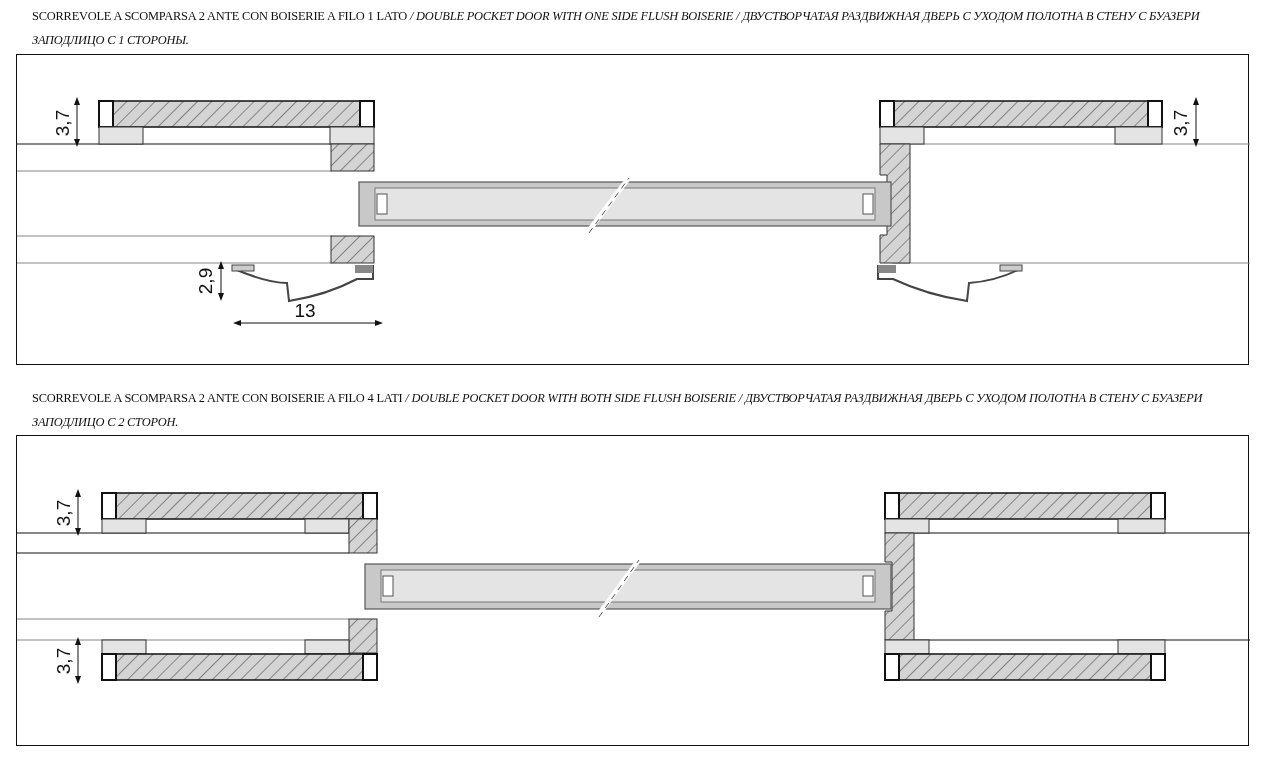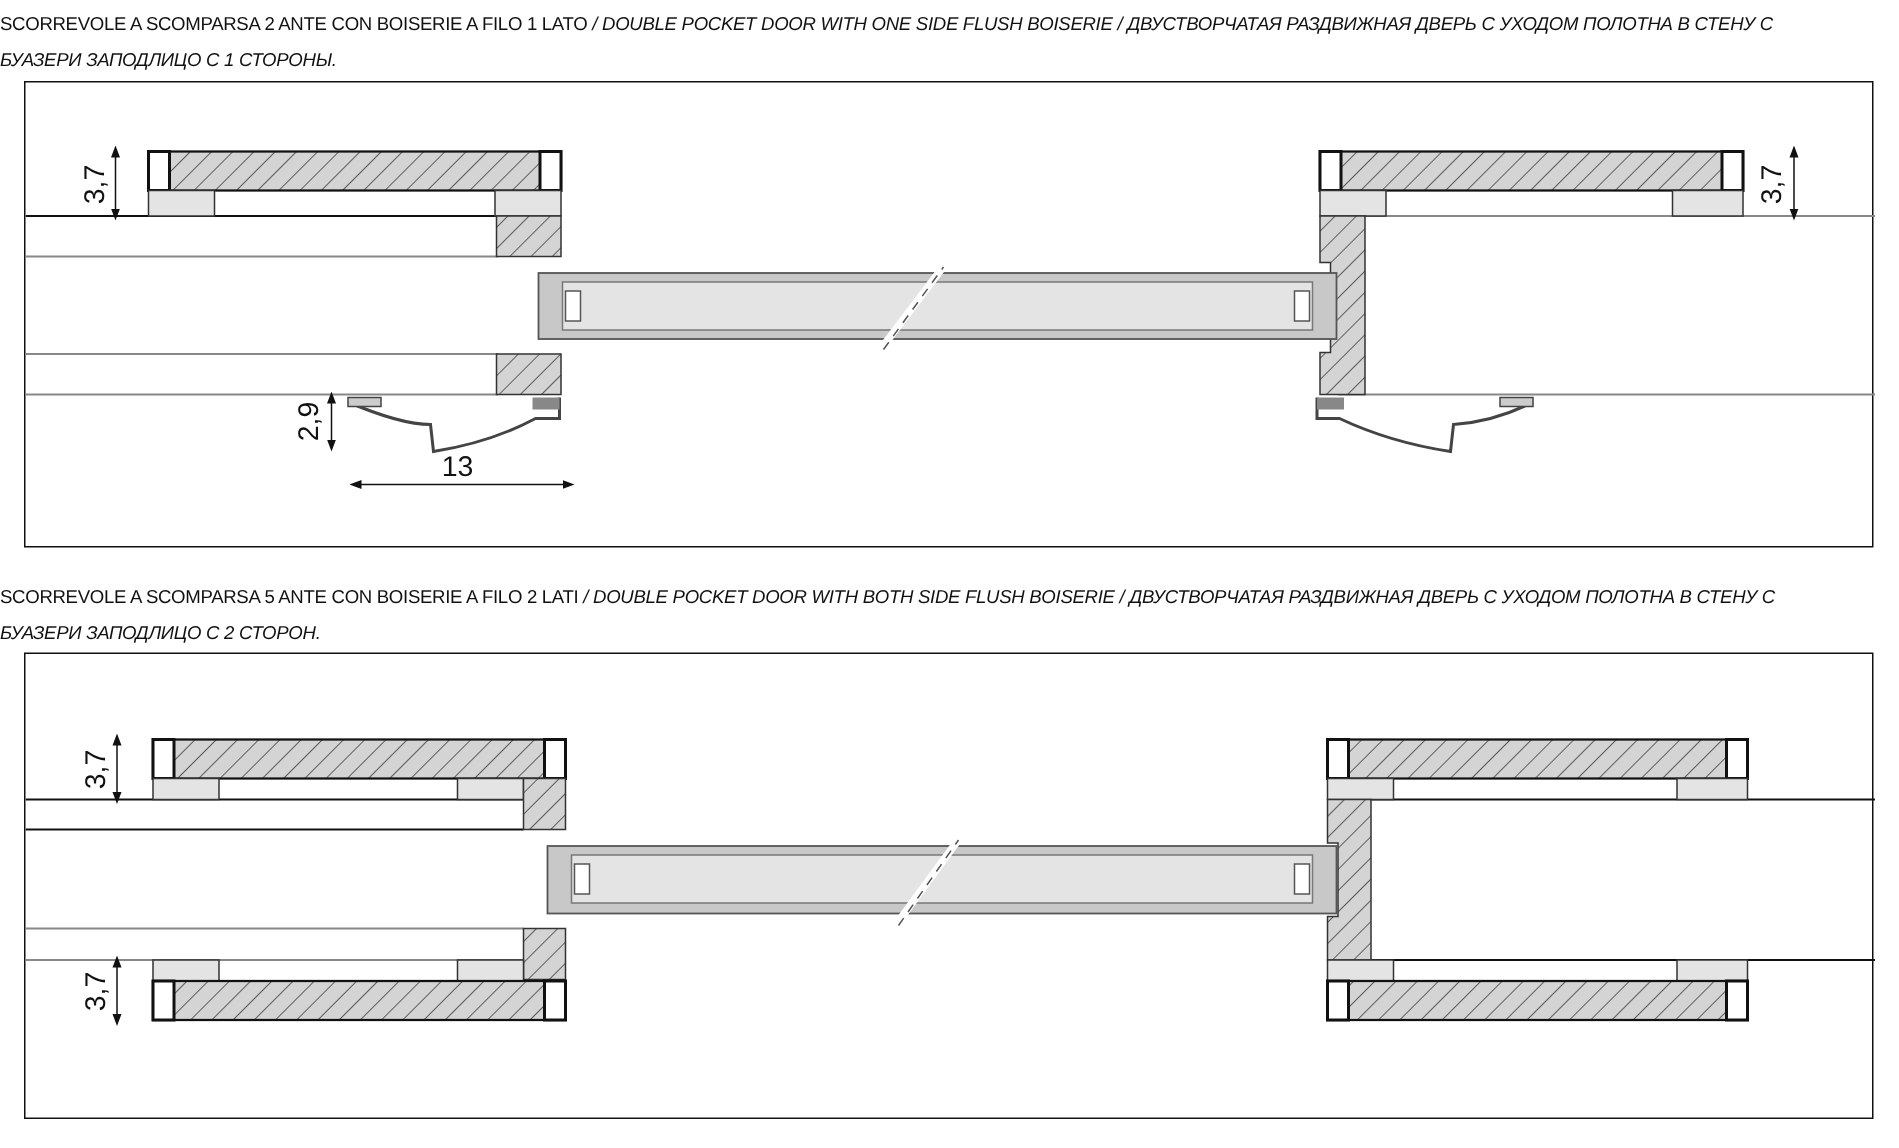--- a/index.html
+++ b/index.html
@@ -1,17 +1,17 @@
 <!DOCTYPE html>
 <html><head>
 <meta charset="utf-8">
 <style>
   html, body { margin: 0; padding: 0; background: #ffffff; }
   body { width: 1266px; height: 765px; position: relative; overflow: hidden; font-family: "Liberation Sans", sans-serif; color: #111; }
-  .caption { position: absolute; left: 0; width: 1230px; font-size: 12.4px; line-height: 24px; letter-spacing: -0.2px; }
+  .caption { position: absolute; left: 32px; width: 1230px; font-size: 12.4px; line-height: 24px; letter-spacing: -0.2px; font-family: Liberation Serif, serif; }
   .caption .it { font-style: italic; }
   .cap1 { top: 4px; }
   .cap2 { top: 386px; }
   .frame { position: absolute; left: 16px; width: 1233px; height: 311px; border: 1.6px solid #111; box-sizing: border-box; }
   .frame1 { top: 54px; }
   .frame2 { top: 435px; }
   svg { position: absolute; left: 0; top: 0; }
   .dim { font-family: "Liberation Sans", sans-serif; font-size: 19px; fill: #111; }
 </style>
 </head>
@@ -96,21 +96,21 @@
       <text class="dim" transform="translate(195,226) rotate(-90)" text-anchor="middle">2,9</text>
     </g>
     <g>
       <line x1="220" y1="268" x2="362" y2="268" stroke="#111" stroke-width="1" marker-start="url(#arr)" marker-end="url(#arr)"></line>
       <text class="dim" x="288" y="262" text-anchor="middle">13</text>
     </g>
   </svg>
 </div>
 
 <div class="caption cap2">
-  <span>SCORREVOLE A SCOMPARSA 5 ANTE CON BOISERIE A FILO 2 LATI</span><span class="it"> / </span><span class="it">DOUBLE POCKET DOOR WITH BOTH SIDE FLUSH BOISERIE</span><span class="it"> / </span><span class="it">ДВУСТВОРЧАТАЯ РАЗДВИЖНАЯ ДВЕРЬ С УХОДОМ ПОЛОТНА В СТЕНУ С БУАЗЕРИ ЗАПОДЛИЦО С 2 СТОРОН.</span>
+  <span>SCORREVOLE A SCOMPARSA 2 ANTE CON BOISERIE A FILO 4 LATI</span><span class="it"> / </span><span class="it">DOUBLE POCKET DOOR WITH BOTH SIDE FLUSH BOISERIE</span><span class="it"> / </span><span class="it">ДВУСТВОРЧАТАЯ РАЗДВИЖНАЯ ДВЕРЬ С УХОДОМ ПОЛОТНА В СТЕНУ С БУАЗЕРИ ЗАПОДЛИЦО С 2 СТОРОН.</span>
 </div>
 
 <div class="frame frame2">
   <svg width="1233" height="311" viewBox="0 0 1233 311">
     <defs>
       <pattern id="hatch2" patternUnits="userSpaceOnUse" width="10" height="10" patternTransform="rotate(45)">
         <rect width="10" height="10" fill="#d4d4d4"></rect>
         <line x1="0" y1="0" x2="0" y2="10" stroke="#333" stroke-width="1"></line>
       </pattern>
       <marker id="arr2" markerWidth="8" markerHeight="8" refX="4" refY="4" orient="auto-start-reverse">

